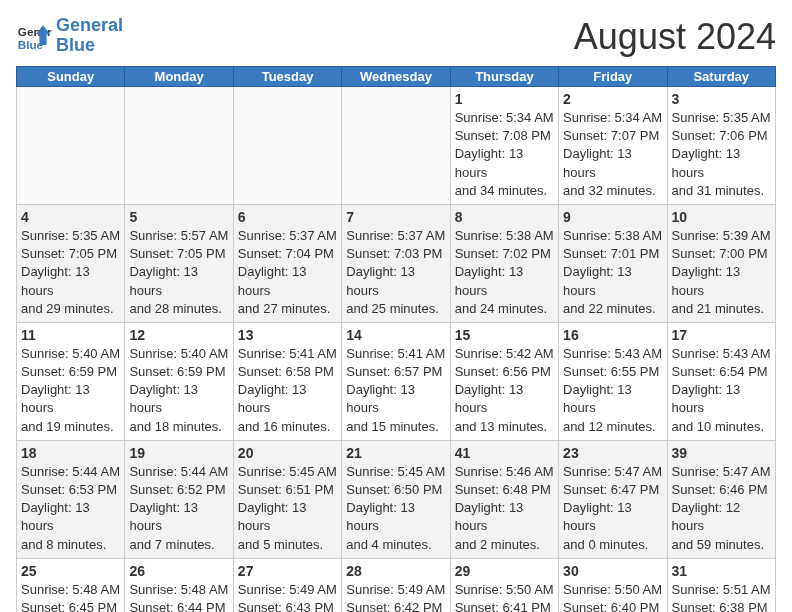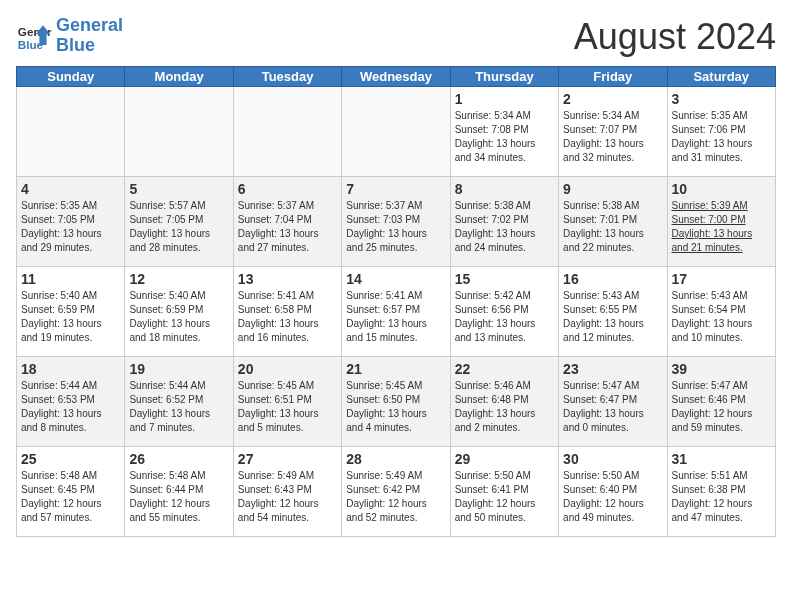--- a/index.html
+++ b/index.html
@@ -70,21 +70,21 @@
       height: 90px;
     }
     .day-num {
       font-size: 14px;
       font-weight: bold;
       color: #333;
       margin-bottom: 2px;
     }
     .day-info {
       color: #333;
-      font-size: 10px;
+      font-size: 13px;
       line-height: 1.4;
     }
     .empty-cell {
       background: #f9f9f9;
     }
     tbody tr:nth-child(odd) td {
       background: #fff;
     }
     tbody tr:nth-child(even) td {
       background: #f2f2f2;
@@ -191,21 +191,21 @@
         </td>
         <td>
           <div class="day-num">9</div>
           <div class="day-info" style="white-space: pre-line;">Sunrise: 5:38 AM
 Sunset: 7:01 PM
 Daylight: 13 hours
 and 22 minutes.</div>
         </td>
         <td>
           <div class="day-num">10</div>
-          <div class="day-info" style="white-space: pre-line; text-decoration: underline;">Sunrise: 5:39 AM
+          <div class="day-info" style="white-space: pre-line;">Sunrise: 5:39 AM
 Sunset: 7:00 PM
 Daylight: 13 hours
 and 21 minutes.</div>
         </td>
       </tr>
       <tr>
         <td>
           <div class="day-num">11</div>
           <div class="day-info" style="white-space: pre-line;">Sunrise: 5:40 AM
 Sunset: 6:59 PM
@@ -278,21 +278,21 @@
 and 5 minutes.</div>
         </td>
         <td>
           <div class="day-num">21</div>
           <div class="day-info" style="white-space: pre-line;">Sunrise: 5:45 AM
 Sunset: 6:50 PM
 Daylight: 13 hours
 and 4 minutes.</div>
         </td>
         <td>
-          <div class="day-num">22</div>
+          <div class="day-num">41</div>
           <div class="day-info" style="white-space: pre-line;">Sunrise: 5:46 AM
 Sunset: 6:48 PM
 Daylight: 13 hours
 and 2 minutes.</div>
         </td>
         <td>
           <div class="day-num">23</div>
           <div class="day-info" style="white-space: pre-line;">Sunrise: 5:47 AM
 Sunset: 6:47 PM
 Daylight: 13 hours

